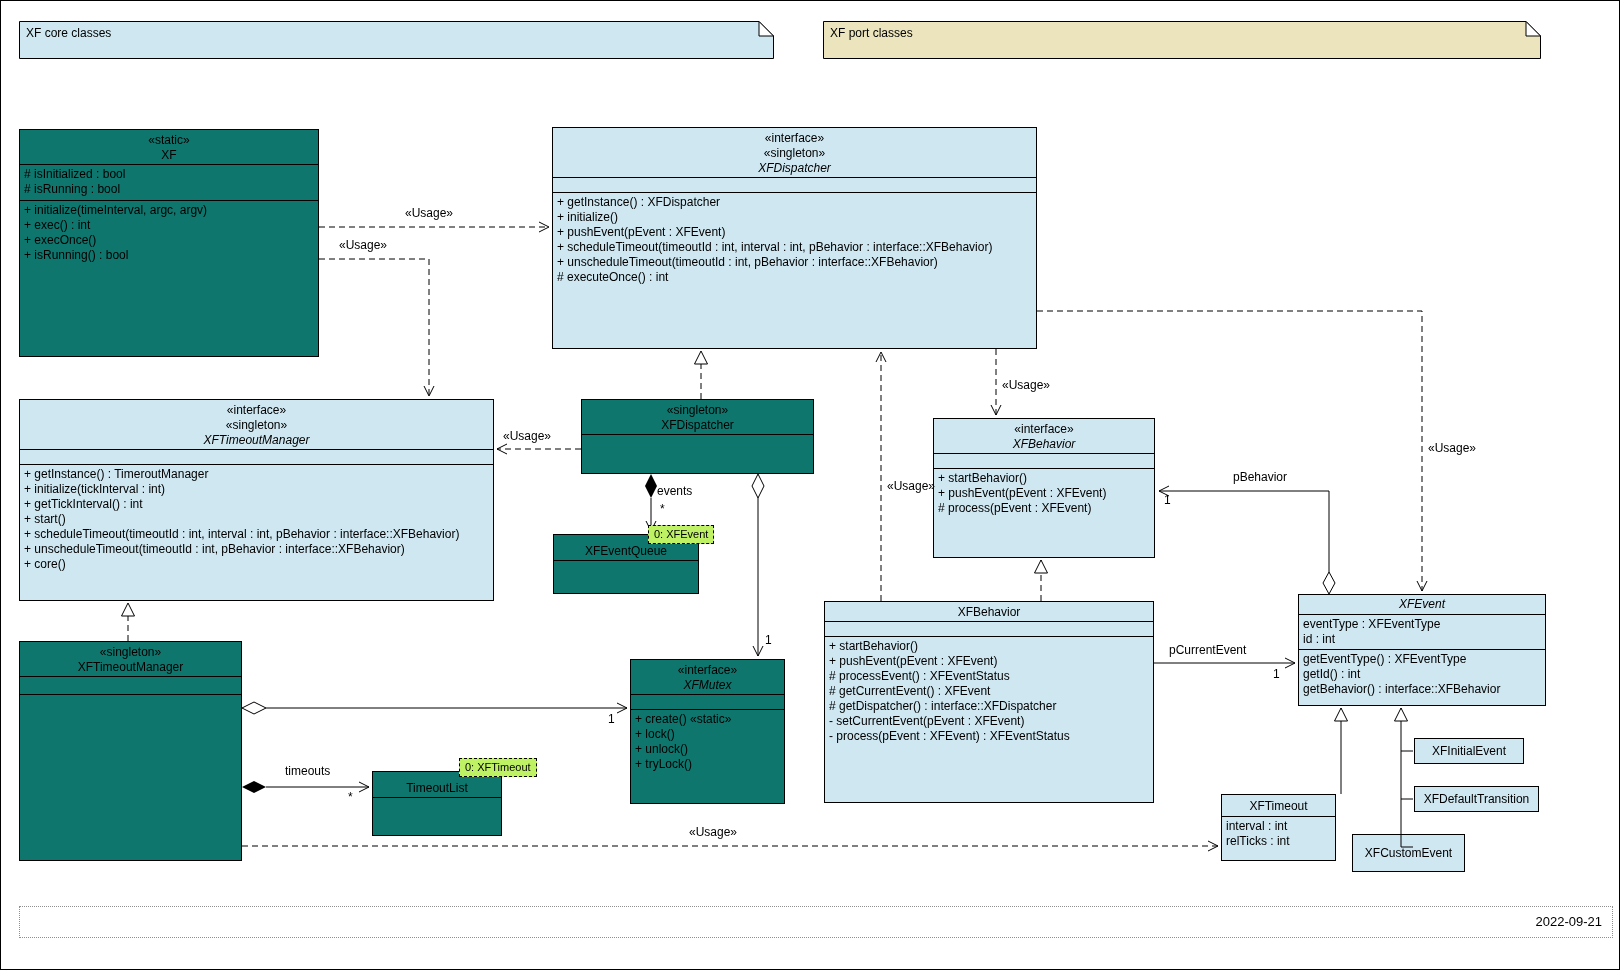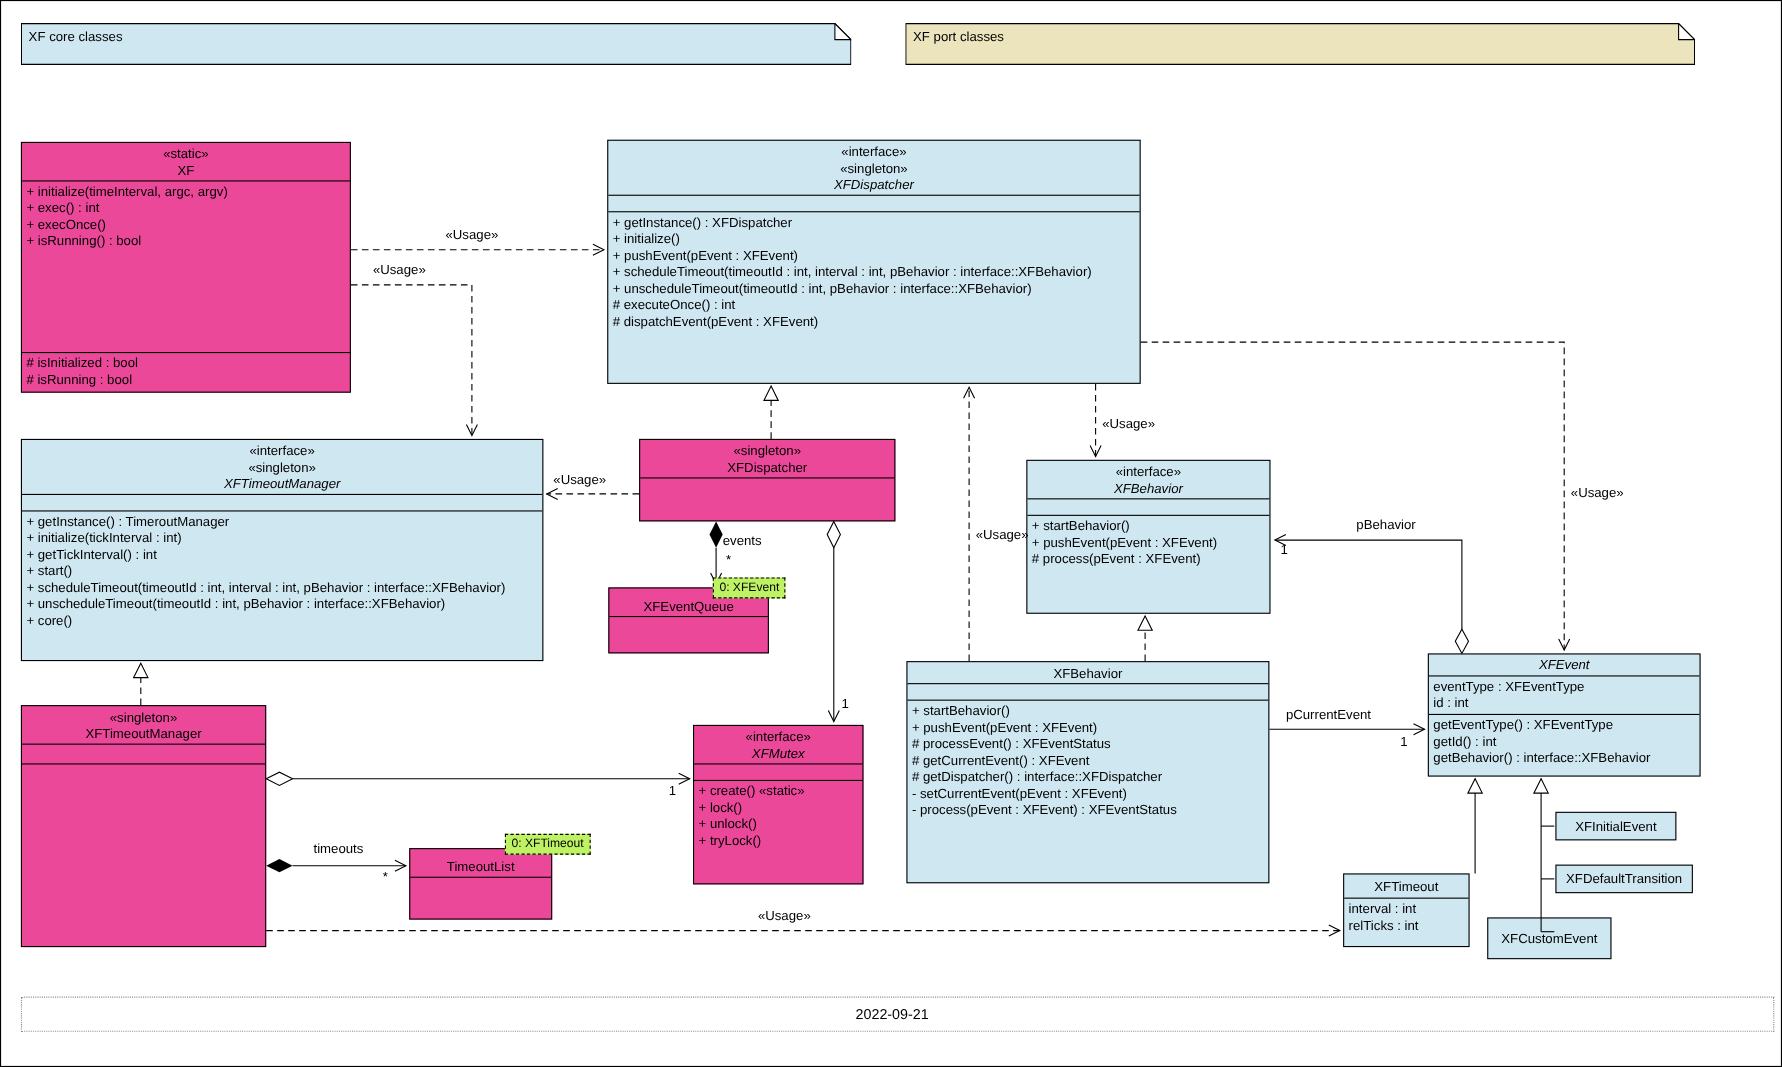--- a/index.html
+++ b/index.html
@@ -5,42 +5,42 @@
   html,body{margin:0;padding:0;background:#fff;}
   #canvas{
     position:relative;width:1618px;height:968px;background:#fff;
     border:1px solid #000;overflow:hidden;
     font-family:"Liberation Sans",sans-serif;color:#000;
   }
   
   .cls{position:absolute;border:1px solid #000;display:flex;flex-direction:column;
        font-size:12px;box-sizing:border-box;z-index:2;}
   .core{background:#cfe7f1;}
-  .port{background:#ec4899;}
+  .port{background:#0f766e;}
   .hdr{text-align:center;padding:3px 2px 1px;line-height:15px;}
   .stereo{white-space:pre-line;}
   .it .cname{font-style:italic;}
   .sec{border-top:1px solid #000;padding:2px 4px;box-sizing:border-box;overflow:hidden;}
   .methods{flex:1 1 auto;}
   .m{line-height:15px;white-space:nowrap;}
   .only-name{justify-content:center;}
   .only-name .hdr{padding:0;}
   
   .note{position:absolute;z-index:2;}
   .note .ntext{position:absolute;left:7px;top:5px;font-size:12px;z-index:3;}
   
   .objnote{position:absolute;background:#bef264;border:1px dashed #000;
     font-size:11px;line-height:17px;padding:0 5px;white-space:nowrap;z-index:8;}
   
   .lbl{position:absolute;font-size:12px;white-space:nowrap;z-index:6;background:transparent;}
   
   #wires{position:absolute;left:0;top:0;z-index:4;pointer-events:none;}
   
   .datebox{position:absolute;left:18px;top:905px;width:1582px;height:30px;
-    border:1px dotted #8f8f8f;font-size:13px;text-align:center;
+    border:1px dotted #8f8f8f;font-size:13px;text-align:right;
     line-height:30px;padding-right:10px;box-sizing:content-box;z-index:2;}
 </style>
 </head>
 <body>
 
 <div id="canvas">
 
   <div class="note" style="left:18px;top:20px;width:755px;height:38px">
     <svg width="755" height="38">
       <path d="M0.5,0.5 L740,0.5 L754.5,15 L754.5,37.5 L0.5,37.5 Z" fill="#cfe7f1" stroke="#000"></path>
@@ -54,47 +54,46 @@
       <path d="M703,0.5 L703,15 L717.5,15 Z" fill="#ffffff" stroke="#000"></path>
     </svg>
     <span class="ntext">XF port classes</span>
   </div>
 
   <div class="cls port" style="left:18px;top:128px;width:300px;height:228px">
     <div class="hdr">
       <div class="stereo">«static»</div>
       <div class="cname">XF</div>
     </div>
+    <div class="sec" style="min-height:36px">
+        <div class="m"># isInitialized : bool</div>
+        <div class="m"># isRunning : bool</div>
+      </div>
     <div class="sec methods">
         <div class="m">+ initialize(timeInterval, argc, argv)</div>
         <div class="m">+ exec() : int</div>
         <div class="m">+ execOnce()</div>
         <div class="m">+ isRunning() : bool</div>
-      </div>
-    <div class="sec" style="min-height:36px">
-        <div class="m"># isInitialized : bool</div>
-        <div class="m"># isRunning : bool</div>
       </div>
   </div>
 
   <div class="cls core it" style="left:551px;top:126px;width:485px;height:222px">
     <div class="hdr">
       <div class="stereo">«interface»
 «singleton»</div>
       <div class="cname">XFDispatcher</div>
     </div>
     <div class="sec" style="min-height:15px"></div>
     <div class="sec methods">
         <div class="m">+ getInstance() : XFDispatcher</div>
         <div class="m">+ initialize()</div>
         <div class="m">+ pushEvent(pEvent : XFEvent)</div>
         <div class="m">+ scheduleTimeout(timeoutId : int, interval : int, pBehavior : interface::XFBehavior)</div>
         <div class="m">+ unscheduleTimeout(timeoutId : int, pBehavior : interface::XFBehavior)</div>
         <div class="m"># executeOnce() : int</div>
-        <div class="m"># dispatchEvent(pEvent : XFEvent)</div>
       </div>
   </div>
 
   <div class="cls core it" style="left:18px;top:398px;width:475px;height:202px">
     <div class="hdr">
       <div class="stereo">«interface»
 «singleton»</div>
       <div class="cname">XFTimeoutManager</div>
     </div>
     <div class="sec" style="min-height:15px"></div>

